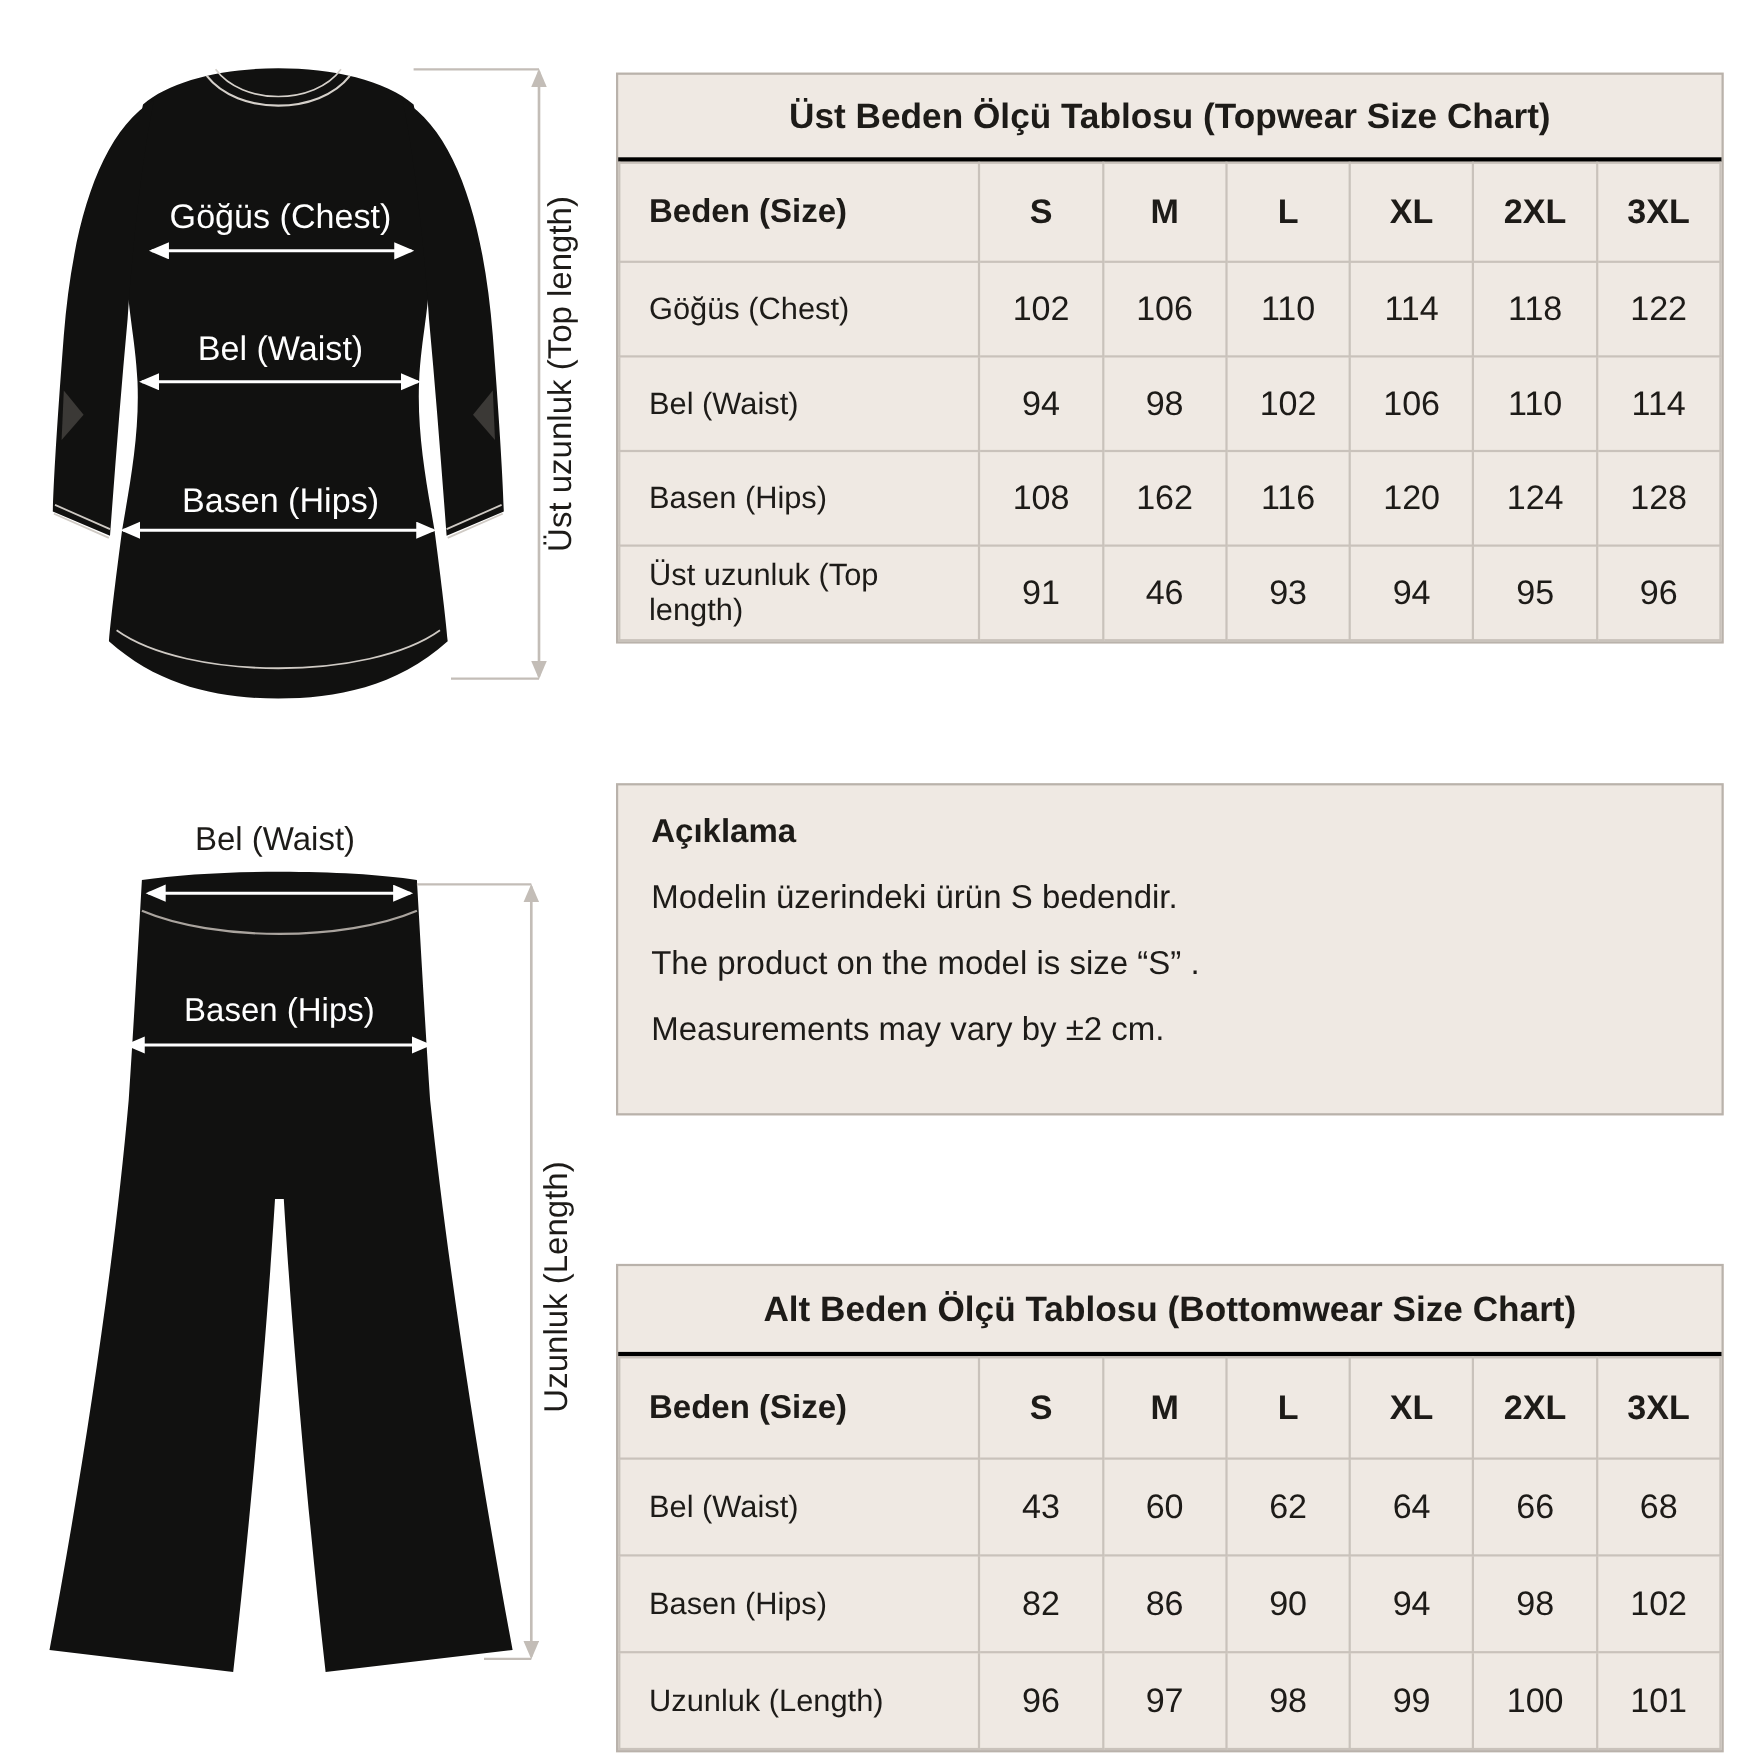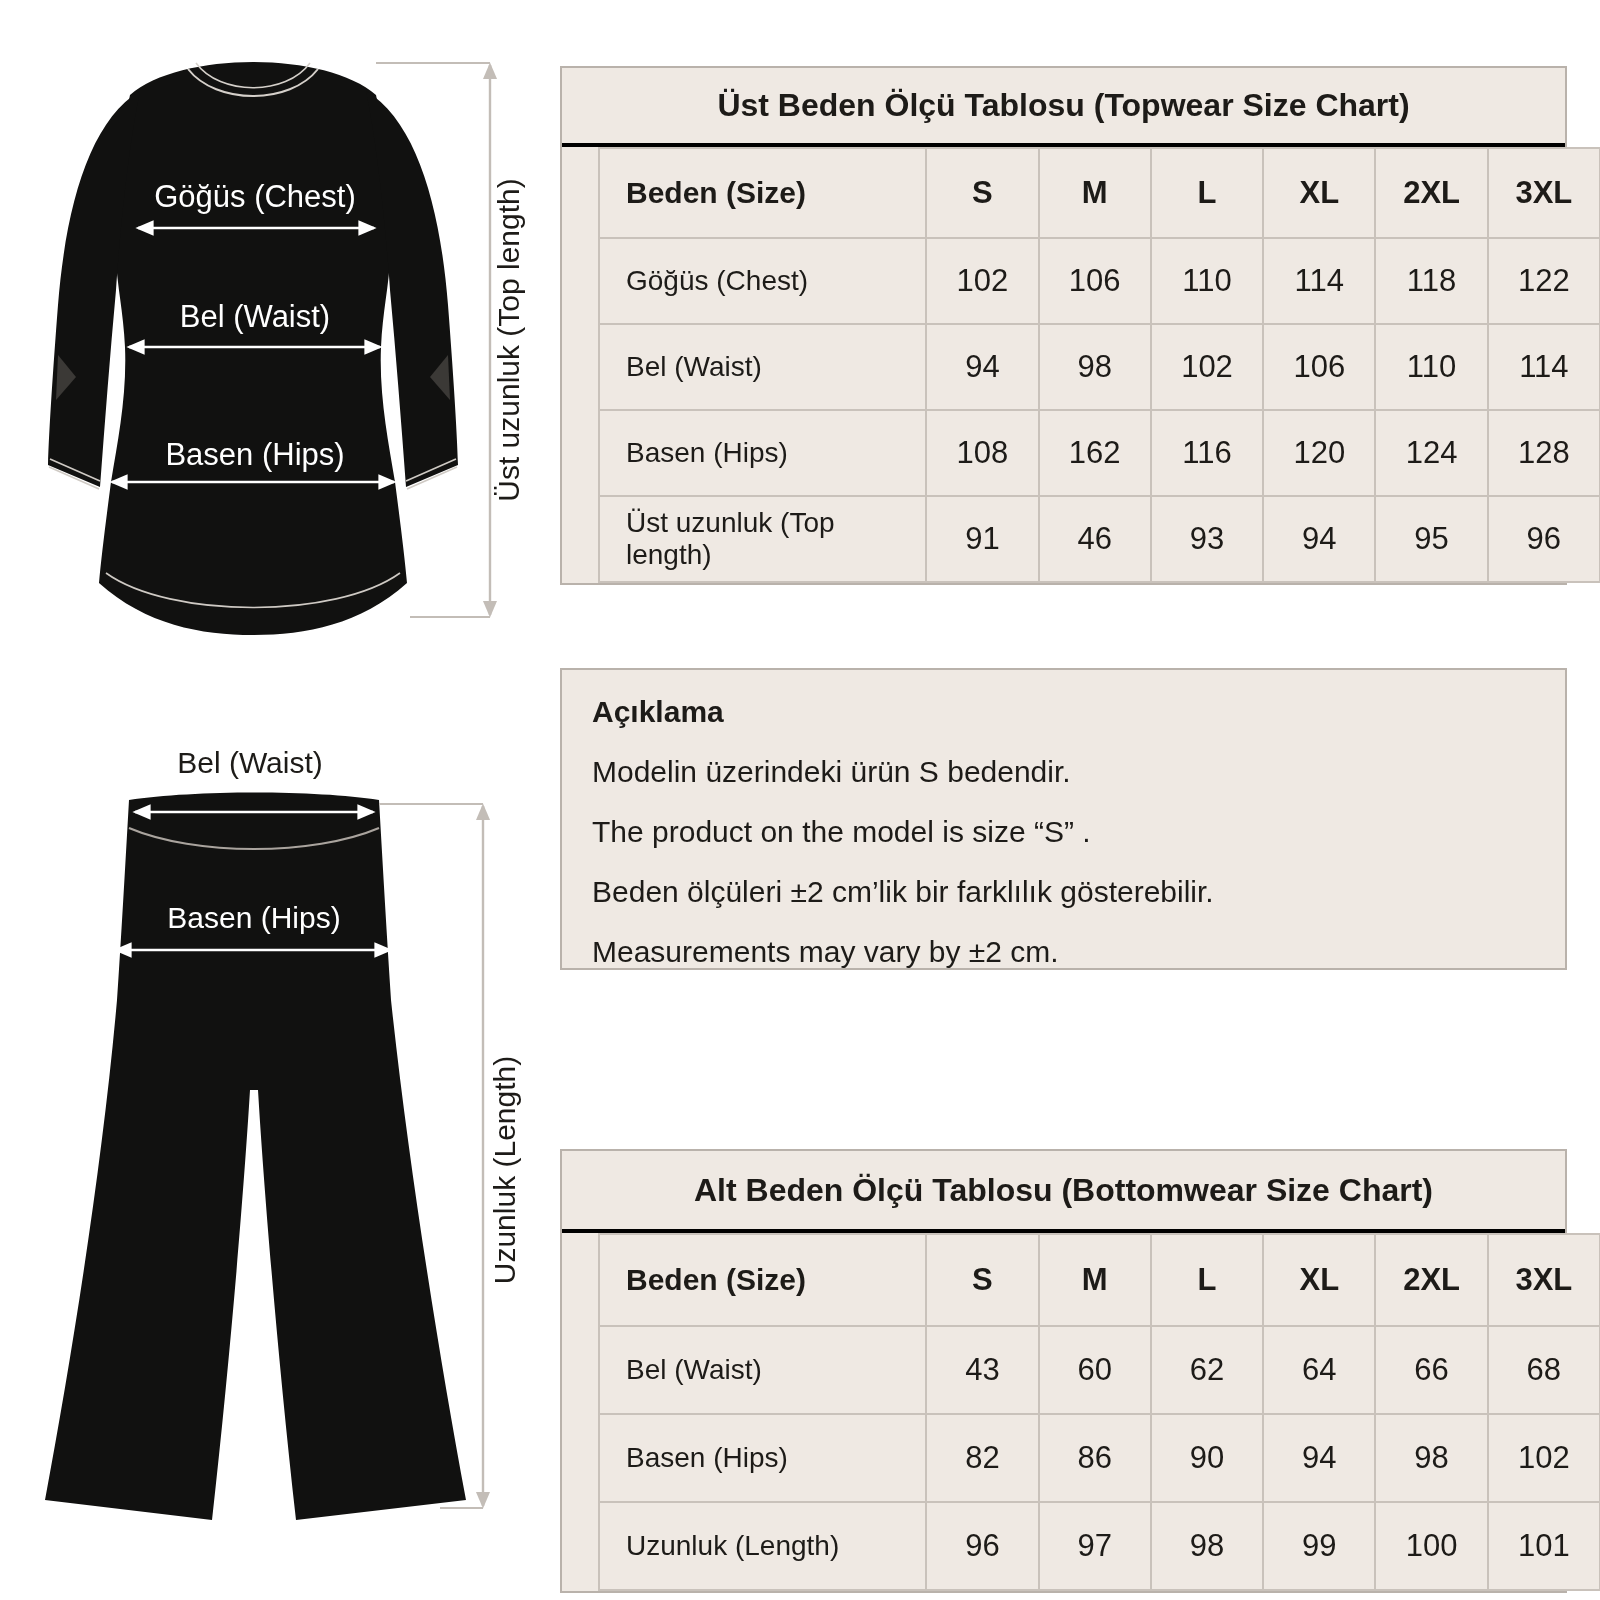--- a/index.html
+++ b/index.html
@@ -15,35 +15,35 @@
     background:#EFE9E3;border:2px solid #b9b2ab;
   }
   .table-title{
     text-align:center;font-weight:bold;font-size:32px;
     display:flex;align-items:center;justify-content:center;
     border-bottom:4px solid #000000;
   }
   #table-top .table-title{height:75px;}
   #table-bottom .table-title{height:78px;}
   table.size{
-    width:100%;border-collapse:collapse;table-layout:fixed;margin-left:36px;
+    width:100%;border-collapse:collapse;table-layout:fixed;
   }
   table.size td{
     border:2px solid #c9c2bb;text-align:center;font-size:31px;
     color:#1d1b18;background:#EFE9E3;padding:0;
   }
   table.size td.lbl{text-align:left;padding-left:26px;font-size:28px;}
   table.size tr.head td{font-weight:bold;font-size:31px;}
   table.size tr.head td.lbl{font-size:30px;}
   #table-top tr.head td{height:88px;}
   #table-top tr.data td{height:84px;}
   #table-bottom tr.head td{height:90px;}
   #table-bottom tr.data td{height:86px;}
   #note-card{
-    top:668px;height:302px;padding:24px 30px 0 30px;
+    top:712px;height:302px;padding:24px 30px 0 30px;
   }
   .note-title{font-weight:bold;font-size:30px;line-height:36px;}
   .note-line{margin:24px 0 0 0;font-size:30px;line-height:36px;}
   svg text{font-family:"Liberation Sans","DejaVu Sans",sans-serif;}
 </style>
 </head>
 <body>
 
 <svg class="fig" style="left:10px;top:25px" width="545" height="625" viewBox="0 0 545 625">
   <defs>
@@ -200,21 +200,20 @@
       <td>96</td>
     </tr>
   </tbody>
     </table>
 </section>
 
 <section class="card" id="note-card">
   <div class="note-title">Açıklama</div>
   <p class="note-line">Modelin üzerindeki ürün S bedendir.</p>
   <p class="note-line">The product on the model is size “S” .</p>
-  <p class="note-line">Beden ölçüleri ±2 cm’lik bir farklılık gösterebilir.</p>
   <p class="note-line">Measurements may vary by ±2 cm.</p>
 </section>
 
 <section class="card" id="table-bottom" style="top:1149px">
   <div class="table-title">Alt Beden Ölçü Tablosu (Bottomwear Size Chart)</div>
   <table class="size">
     <colgroup>
         <col style="width:32.7%">
         <col>
         <col>

